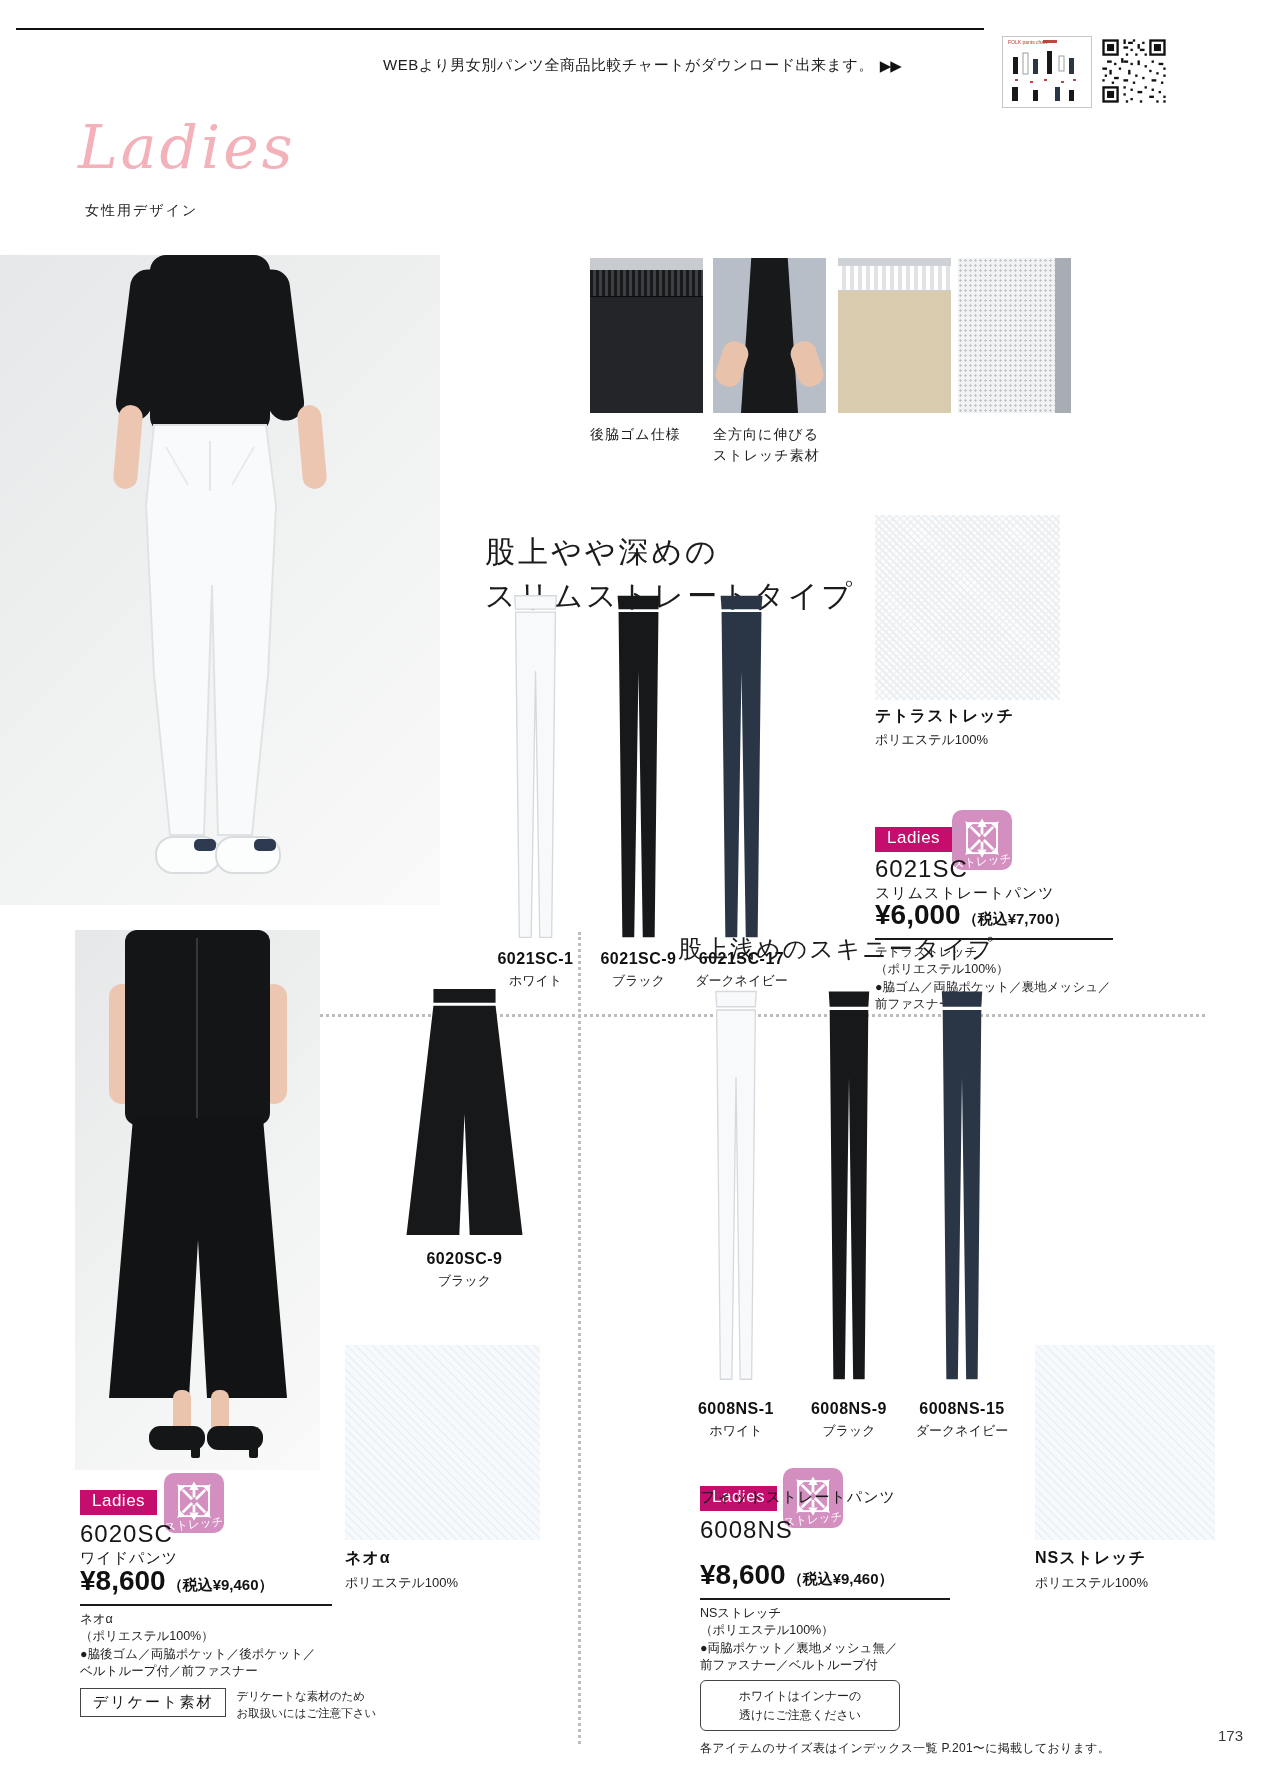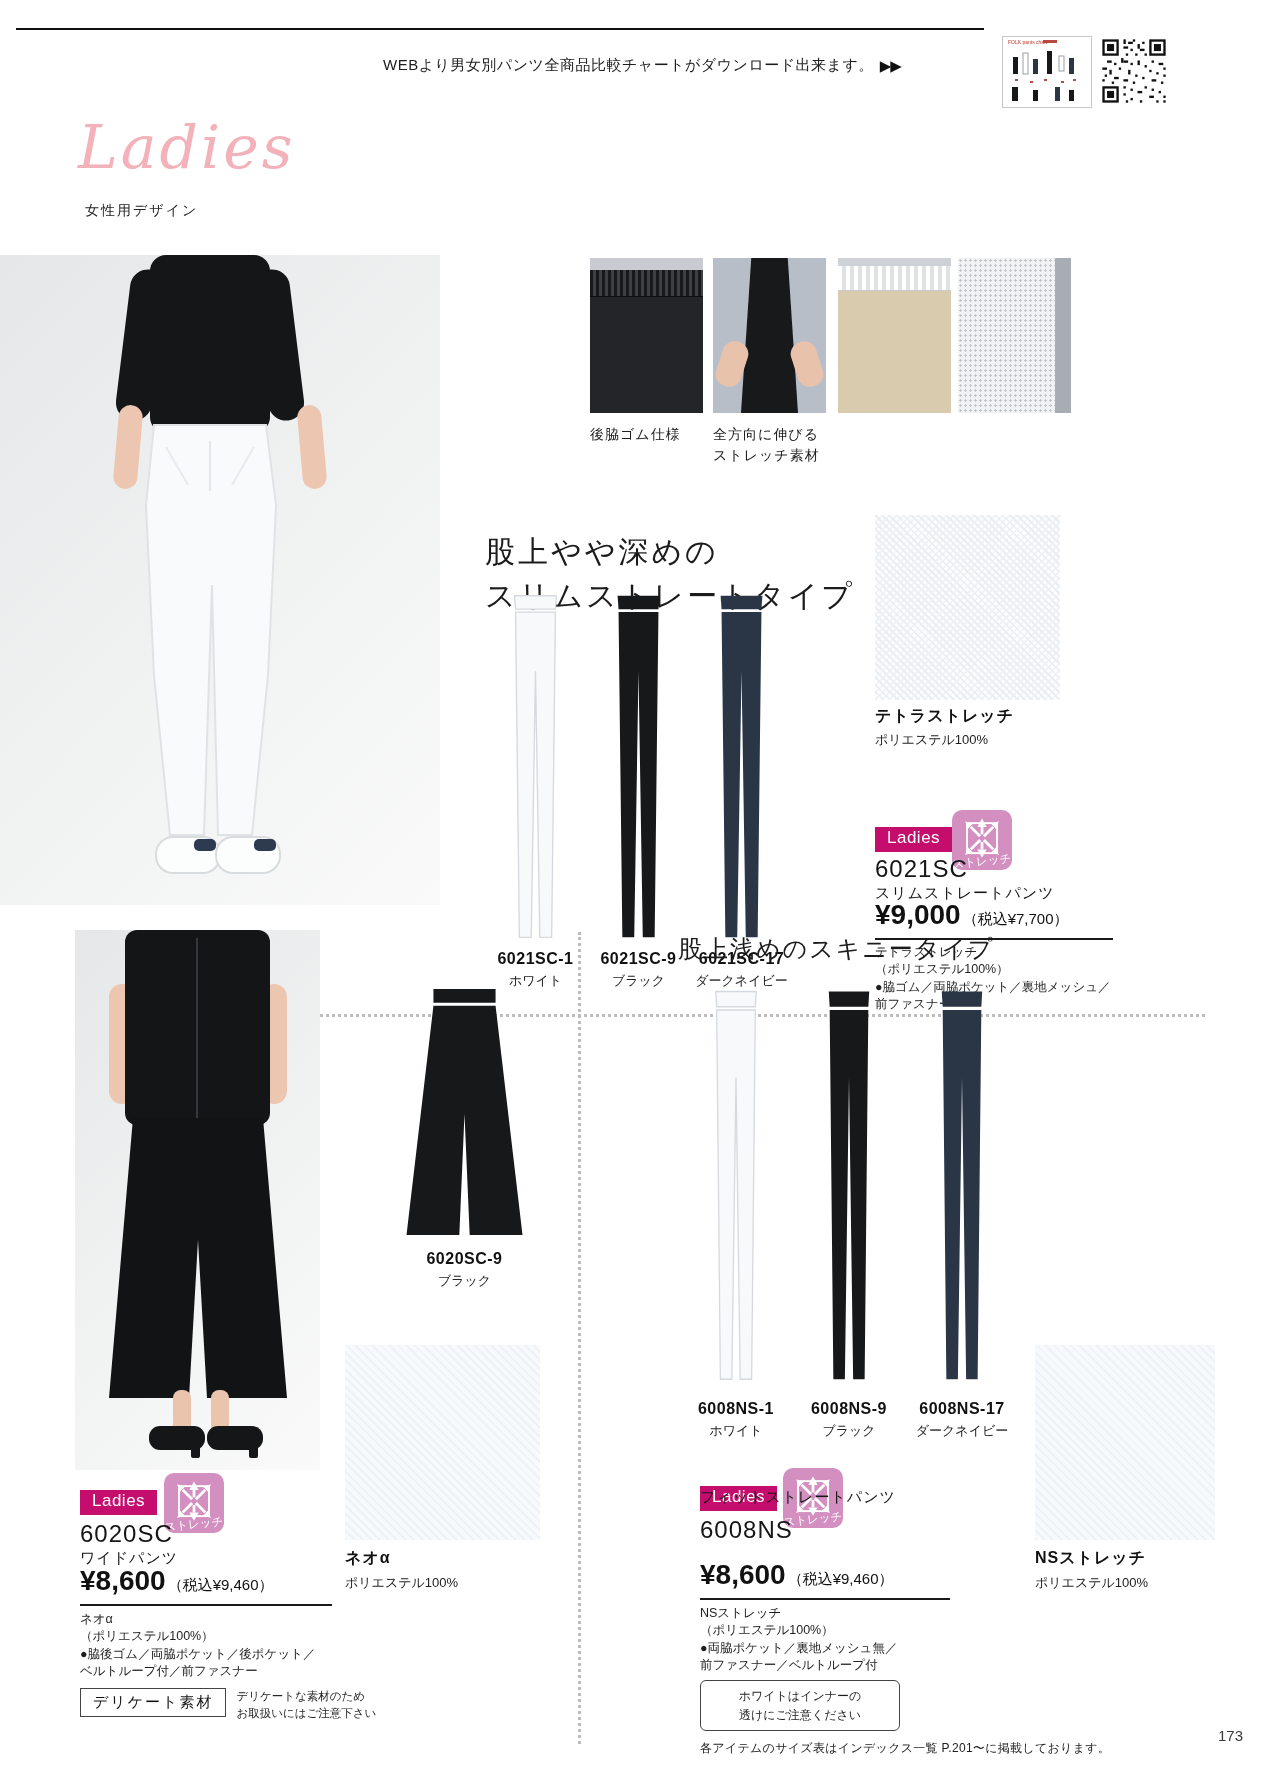--- a/index.html
+++ b/index.html
@@ -61,21 +61,21 @@
   
   .ladies-badge{background:#c40d6c;color:#fff;font-size:17px;padding:1px 12px 4px;display:inline-block;letter-spacing:0.5px;}
   .stretch-icon{position:absolute;width:60px;height:60px;background:#d28fc0;border-radius:10px;}
   .stretch-icon svg{position:absolute;left:0;top:0;width:100%;height:100%;}
   .stretch-label{position:absolute;left:0;right:0;bottom:1px;text-align:center;color:#fff;font-size:11.5px;
       transform:rotate(-6deg);letter-spacing:0;}
   .prod-code{font-size:24px;letter-spacing:1px;color:#161616;}
   .prod-name{font-size:15px;letter-spacing:1px;color:#161616;}
   .price-row{display:flex;align-items:baseline;gap:2px;}
   .price-main{font-size:28px;font-weight:bold;color:#111;letter-spacing:0;}
-  .price-tax{font-size:15px;font-weight:normal;color:#111;}
+  .price-tax{font-size:15px;font-weight:bold;color:#111;}
   .price-rule{height:2px;background:#1a1a1a;}
   .details{font-size:12.5px;line-height:1.38;color:#1e1e1e;}
   .details div{white-space:nowrap;}
   .delicate-row{display:flex;align-items:flex-start;gap:10px;}
   .delicate-box{border:1.5px solid #444;padding:4px 12px;font-size:15px;letter-spacing:2px;white-space:nowrap;color:#111;}
   .delicate-note{font-size:11.5px;line-height:1.5;white-space:pre-line;color:#1e1e1e;}
   .caution-box{border:1.5px solid #444;padding:6px 8px;font-size:12px;line-height:1.55;text-align:center;
       white-space:pre-line;color:#1e1e1e;}
   
   .h-dotted{left:75px;top:1014px;width:1130px;height:0;border-top:3px dotted #bdbdbd;}
@@ -286,21 +286,21 @@
           <polygon points="50,12 42,15 47,20"></polygon>
         <polygon points="14,48 22,45 17,40"></polygon>
           <polygon points="50,48 42,45 47,40"></polygon>
       </g>
     </svg>
     <span class="stretch-label">ストレッチ</span>
   </div>
   <div class="abs prod-code" style="left:875px;top:855px;">6021SC</div>
   <div class="abs prod-name" style="left:875px;top:884px;">スリムストレートパンツ</div>
   <div class="abs price-row" style="left:875px;top:899px;">
-    <span class="price-main">¥9,000</span>
+    <span class="price-main">¥6,000</span>
     <span class="price-tax">（税込¥7,700）</span>
   </div>
   <div class="abs price-rule" style="left:875px;top:938px;width:238px;"></div>
   <div class="abs details" style="left:875px;top:944px;">
     <div>テトラストレッチ</div>
     <div>（ポリエステル100%）</div>
     <div>●脇ゴム／両脇ポケット／裏地メッシュ／</div>
     <div>前ファスナー</div>
   </div>
 
@@ -404,21 +404,21 @@
 
   <div class="colorway" style="left:678px;top:1400px;width:116px;">
     <div class="colorway-code">6008NS-1</div>
     <div class="colorway-name">ホワイト</div>
   </div>
   <div class="colorway" style="left:791px;top:1400px;width:116px;">
     <div class="colorway-code">6008NS-9</div>
     <div class="colorway-name">ブラック</div>
   </div>
   <div class="colorway" style="left:904px;top:1400px;width:116px;">
-    <div class="colorway-code">6008NS-17</div>
+    <div class="colorway-code">6008NS-15</div>
     <div class="colorway-name">ダークネイビー</div>
   </div>
 
   <div class="abs" style="left:700px;top:1486px;">
     <span class="ladies-badge">Ladies</span>
   </div>
   <div class="stretch-icon" style="left:783px;top:1468px;">
     <svg viewBox="0 0 64 64">
       <rect x="16" y="14" width="32" height="32" fill="none" stroke="#fff" stroke-width="2"></rect>
       <g stroke="#fff" stroke-width="3" fill="#fff">

